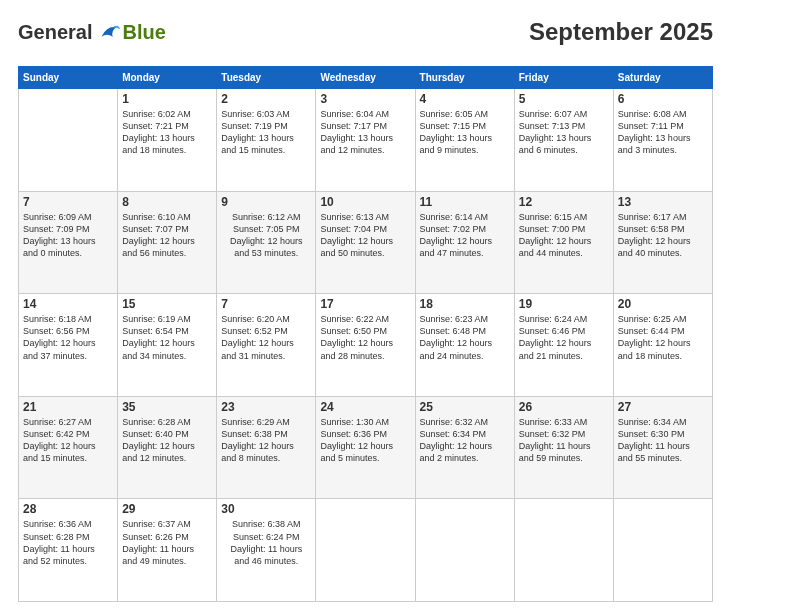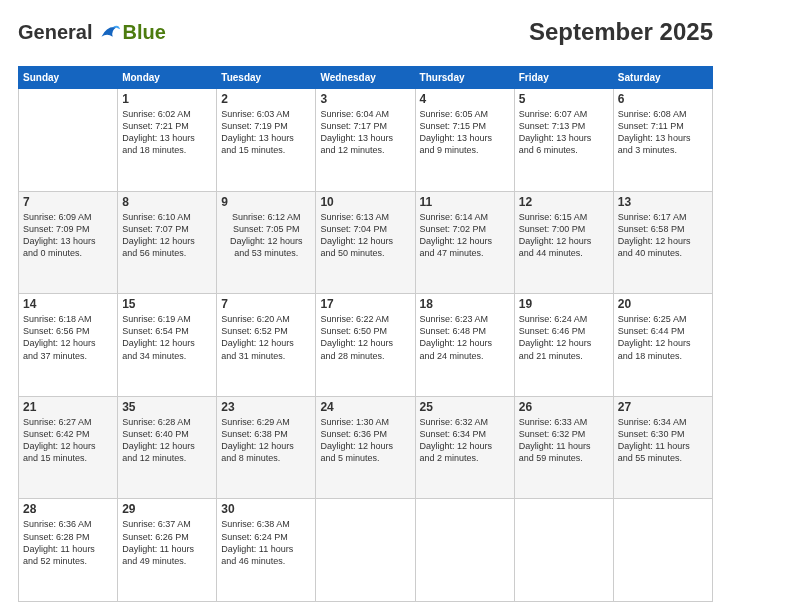--- a/index.html
+++ b/index.html
@@ -345,21 +345,21 @@
           </td>
           <td>
             <span class="day-num">29</span>
             <div class="day-info" style="white-space: pre-line;">Sunrise: 6:37 AM
 Sunset: 6:26 PM
 Daylight: 11 hours
 and 49 minutes.</div>
           </td>
           <td>
             <span class="day-num">30</span>
-            <div class="day-info" style="white-space: pre-line;">Sunrise: 6:38 AM
+            <div class="day-info" style="white-space: pre-line; text-align: center;">Sunrise: 6:38 AM
 Sunset: 6:24 PM
 Daylight: 11 hours
 and 46 minutes.</div>
           </td>
           <td class="empty-cell"></td>
           <td class="empty-cell"></td>
           <td class="empty-cell"></td>
           <td class="empty-cell"></td>
         </tr>
       </tbody>

